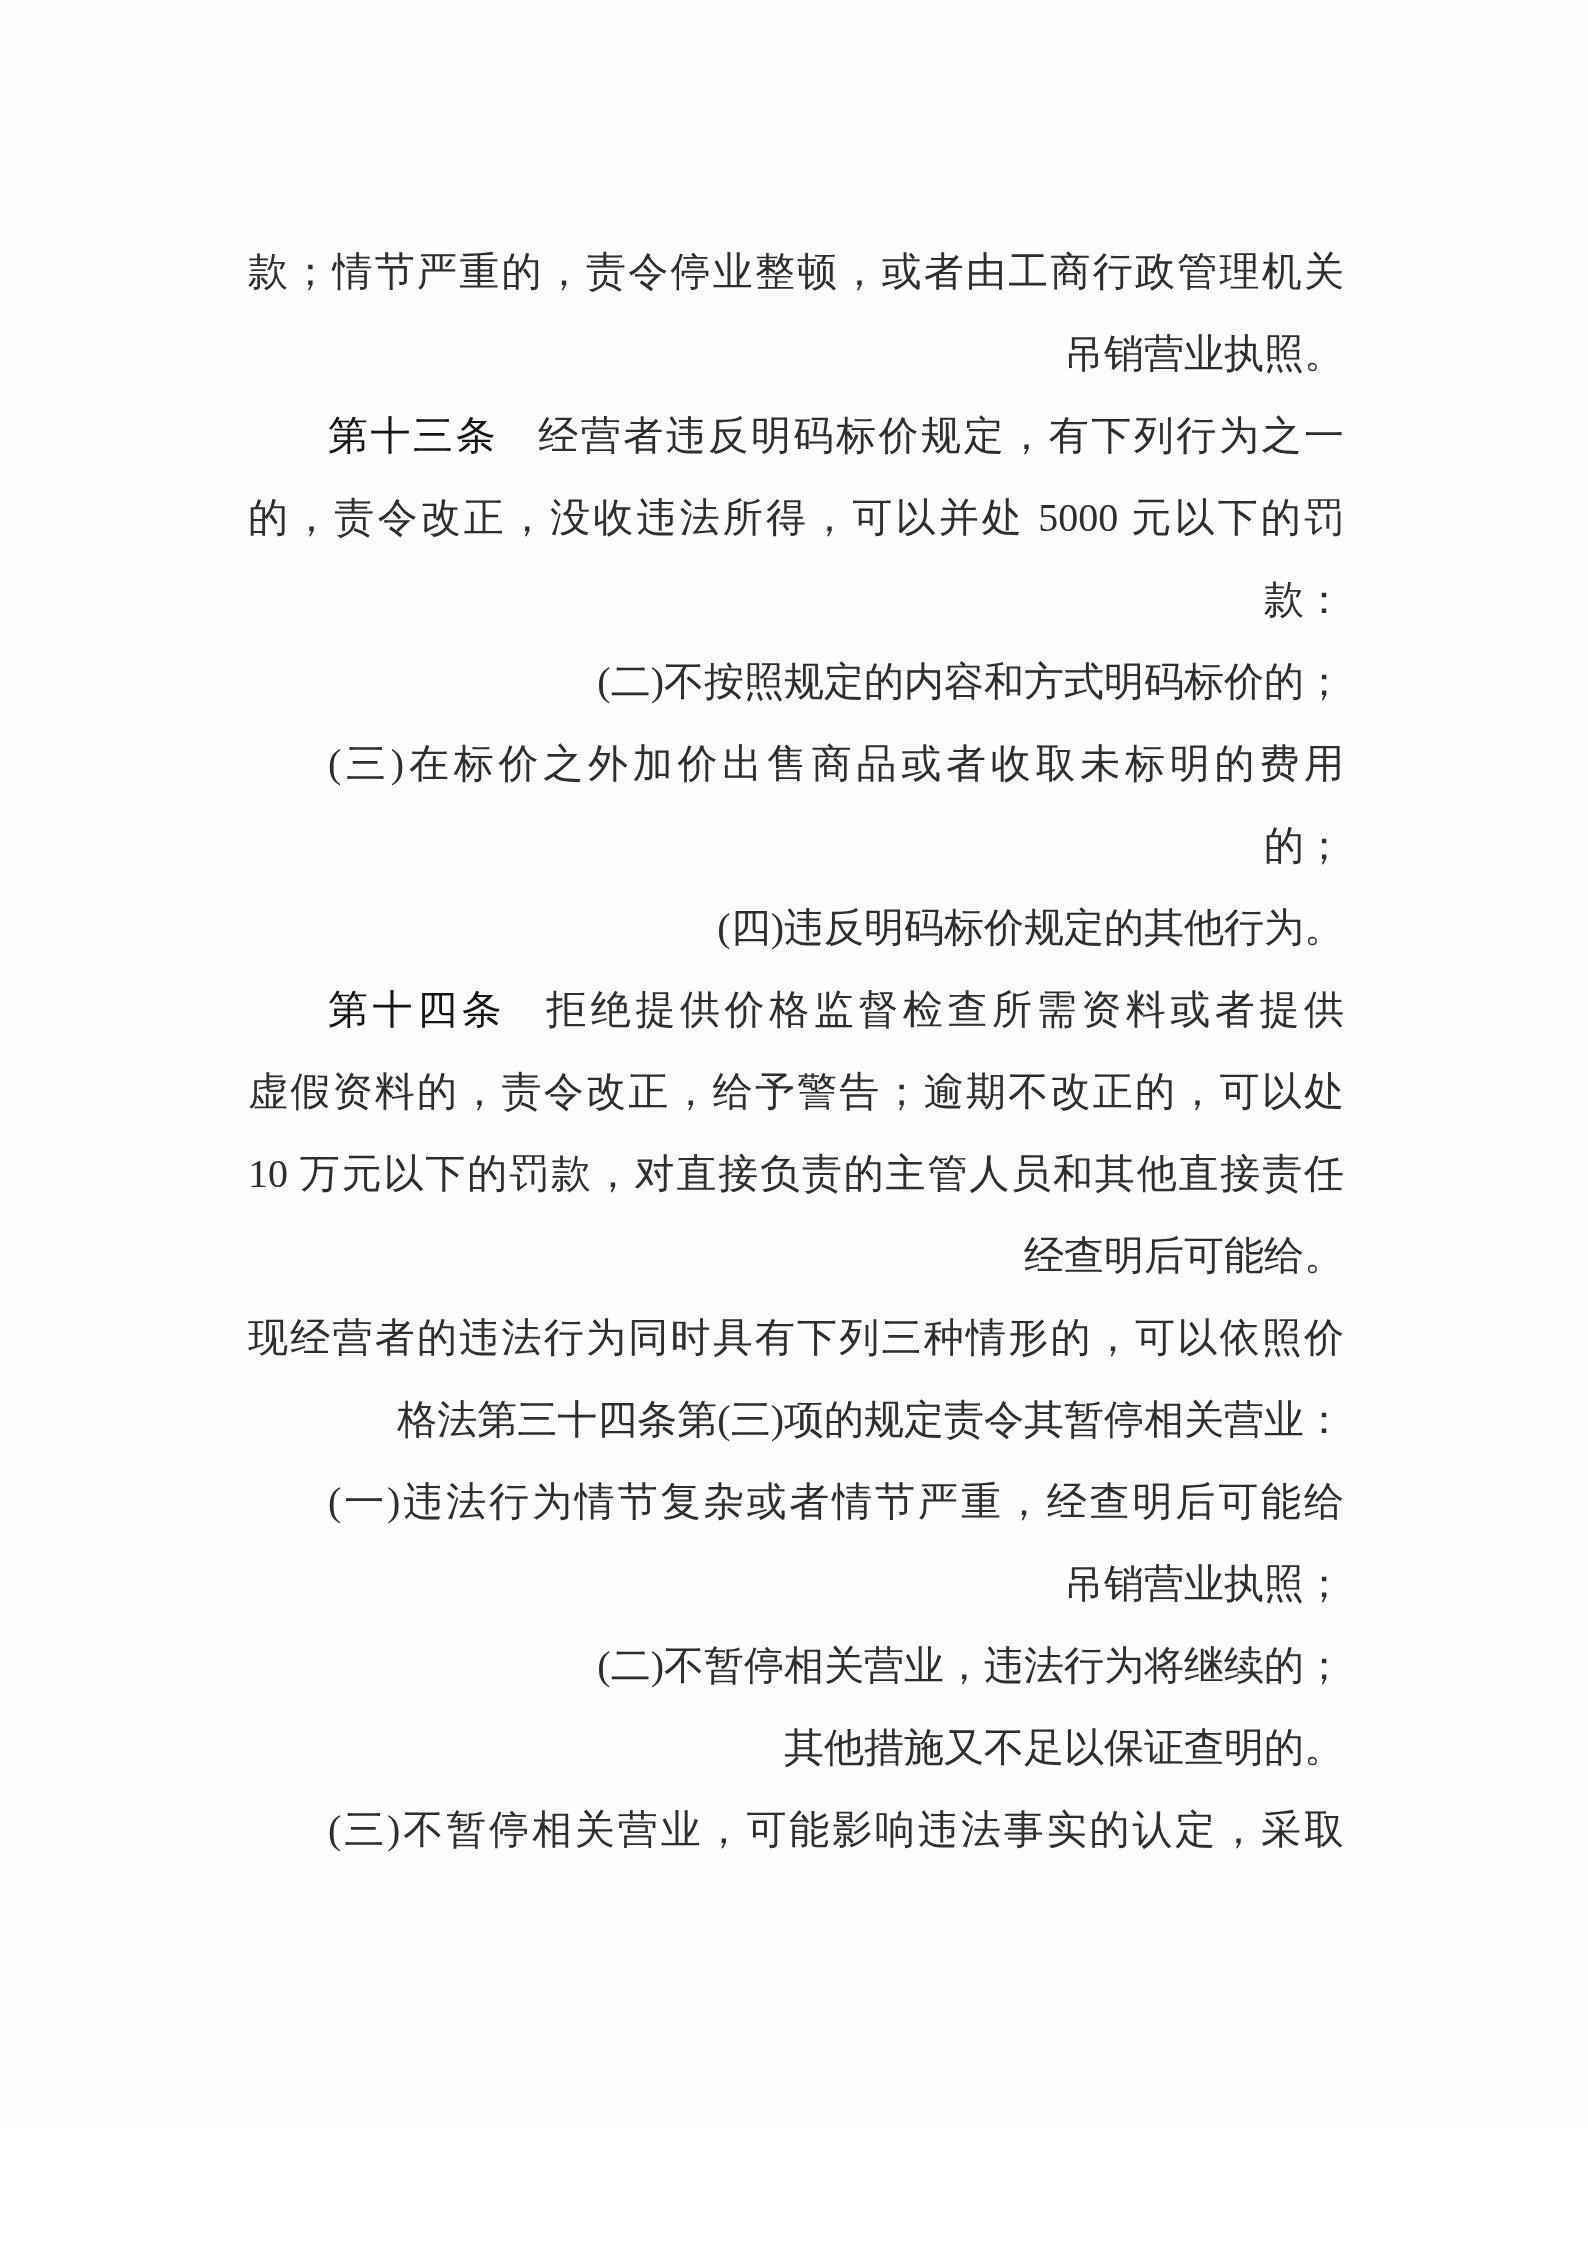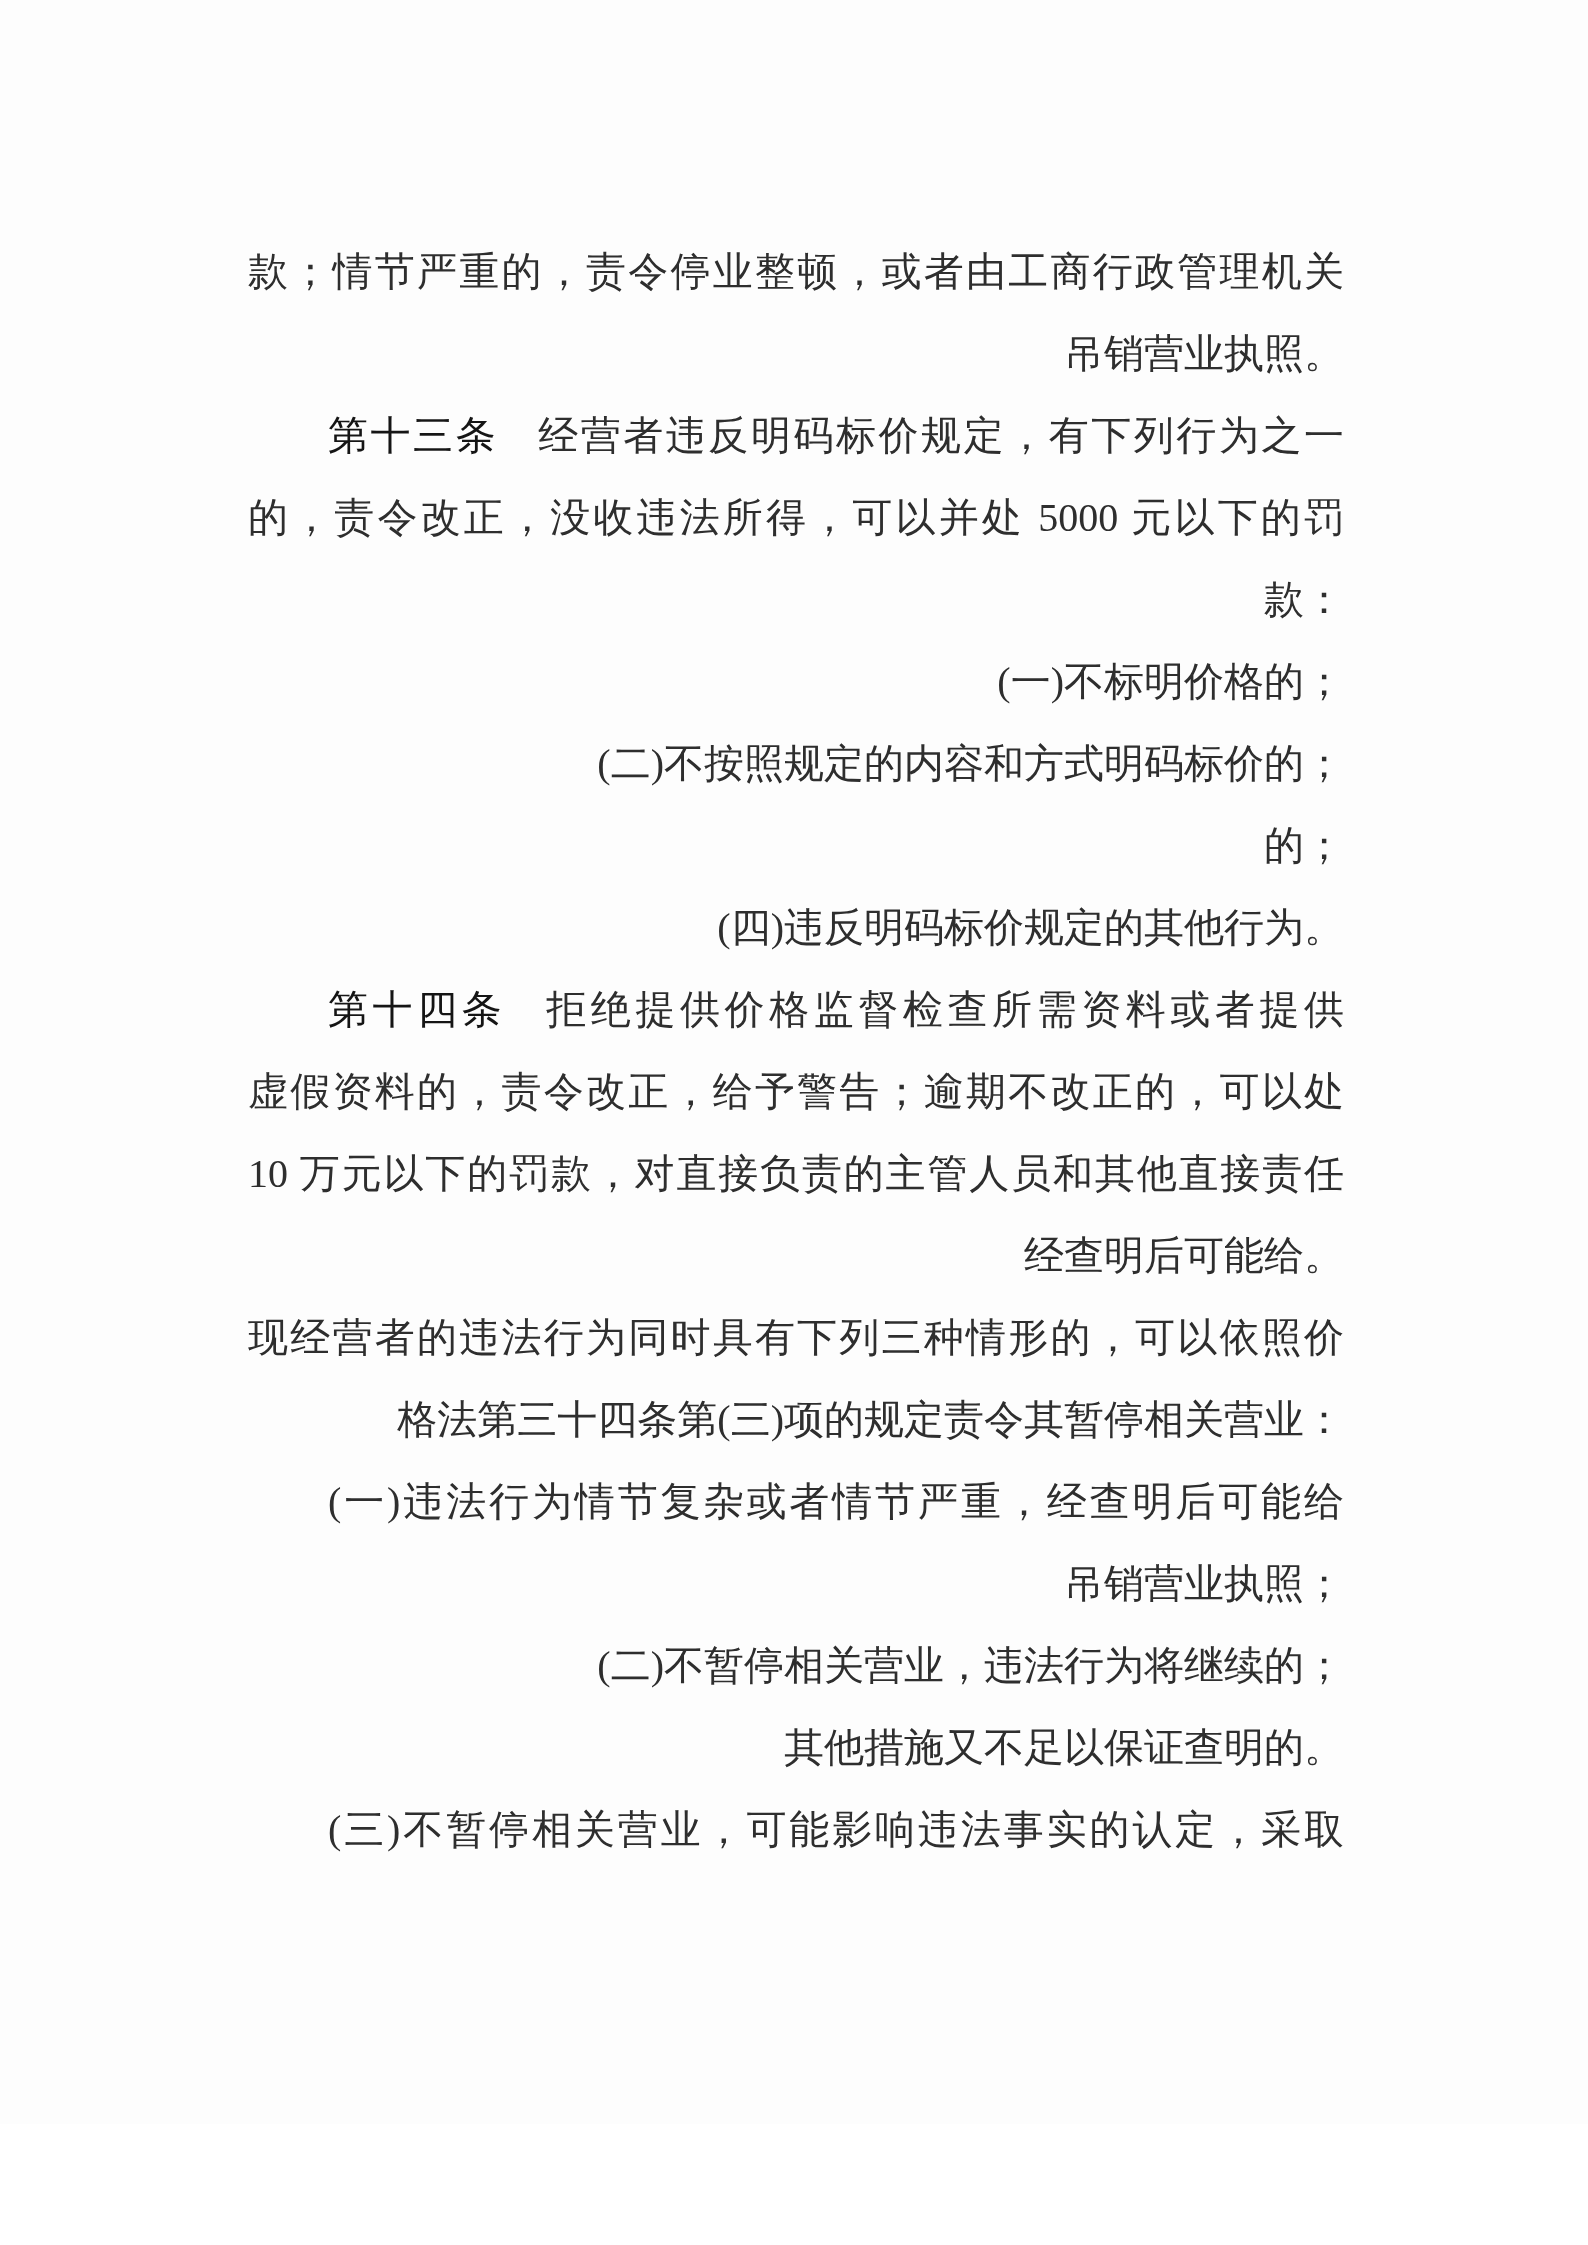--- a/index.html
+++ b/index.html
@@ -57,22 +57,22 @@
 <div class="sheet">
   <div class="text-block">
 
     <div class="line fill">款；情节严重的，责令停业整顿，或者由工商行政管理机关</div>
     <div class="line">吊销营业执照。</div>
 
     <div class="line fill indent"><b class="head">第十三条</b><span>经营者违反明码标价规定，有下列行为之一</span></div>
     <div class="line fill">的，责令改正，没收违法所得，可以并处 5000 元以下的罚</div>
     <div class="line">款：</div>
 
-    <div class="line indent">(一)不标明价格的；</div>
     <div class="line indent">(二)不按照规定的内容和方式明码标价的；</div>
+    <div class="line fill indent">(三)在标价之外加价出售商品或者收取未标明的费用</div>
     <div class="line">的；</div>
     <div class="line indent">(四)违反明码标价规定的其他行为。</div>
 
     <div class="line fill indent"><b class="head">第十四条</b><span>拒绝提供价格监督检查所需资料或者提供</span></div>
     <div class="line fill">虚假资料的，责令改正，给予警告；逾期不改正的，可以处</div>
     <div class="line fill">10 万元以下的罚款，对直接负责的主管人员和其他直接责任</div>
     <div class="line">经查明后可能给。</div>
 
     <div class="line fill">现经营者的违法行为同时具有下列三种情形的，可以依照价</div>
     <div class="line">格法第三十四条第(三)项的规定责令其暂停相关营业：</div>

